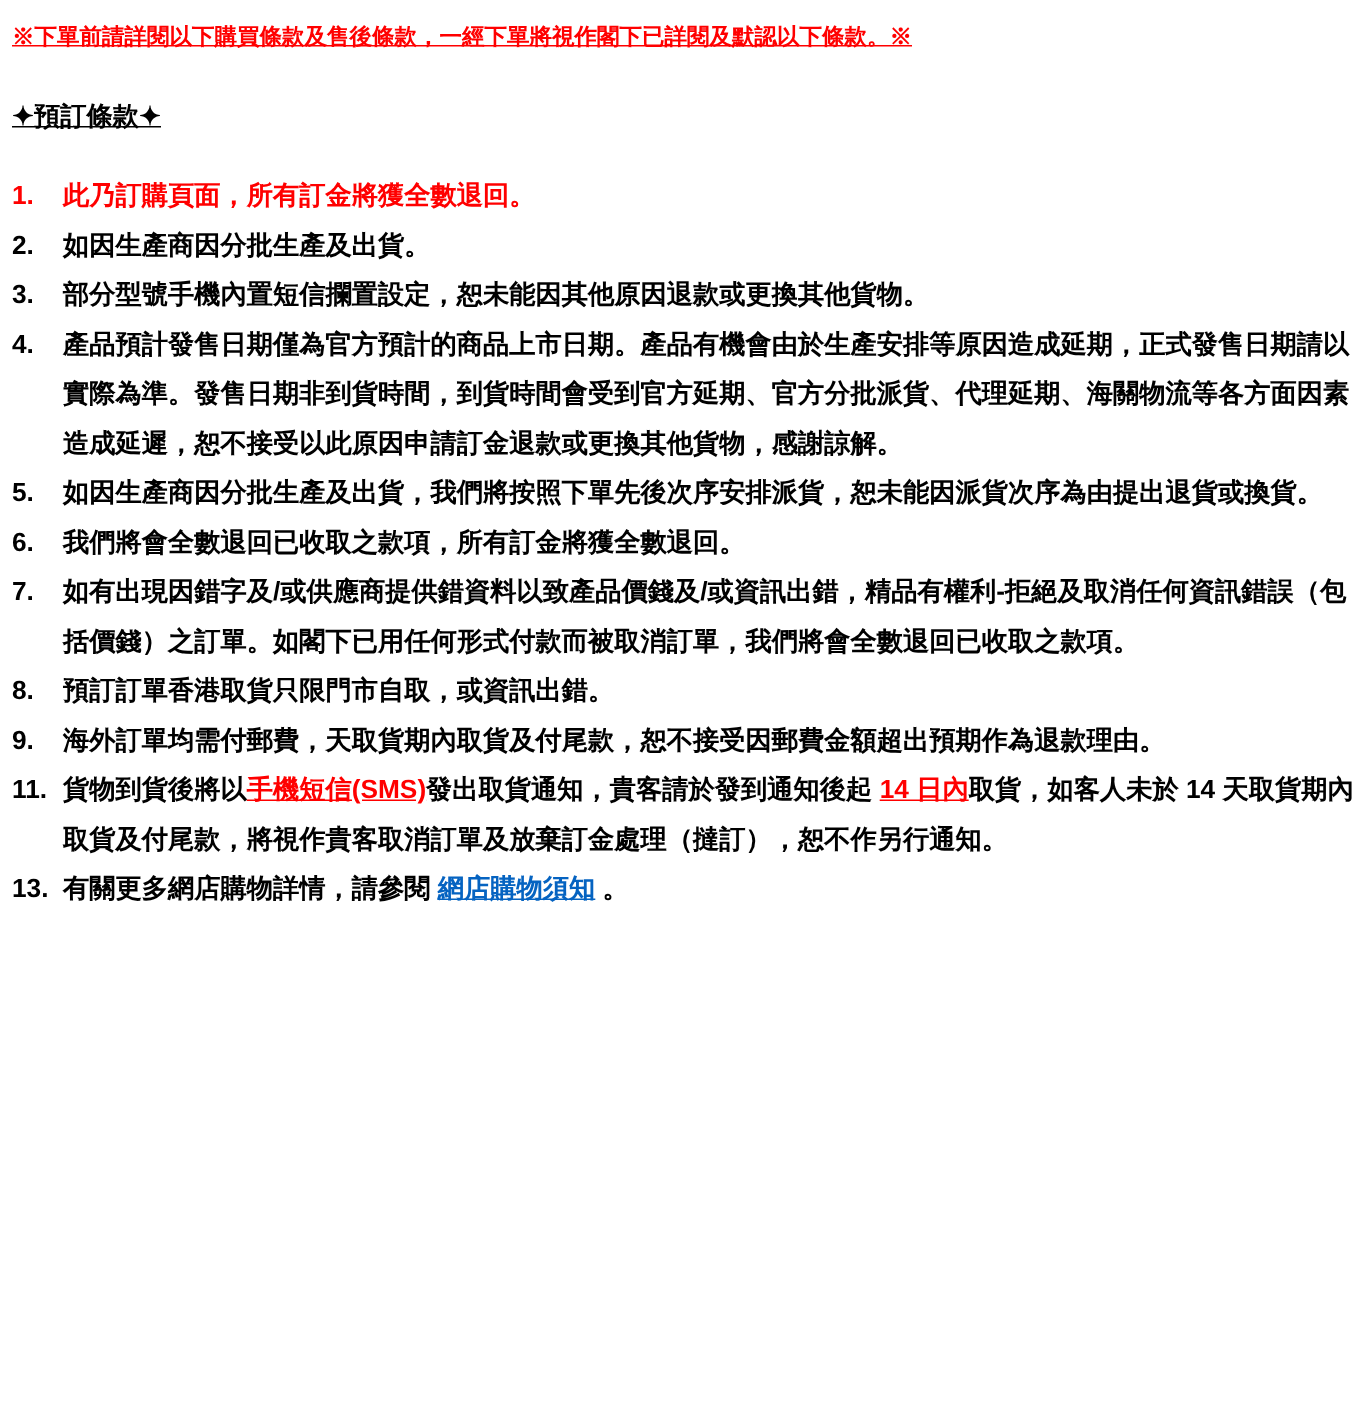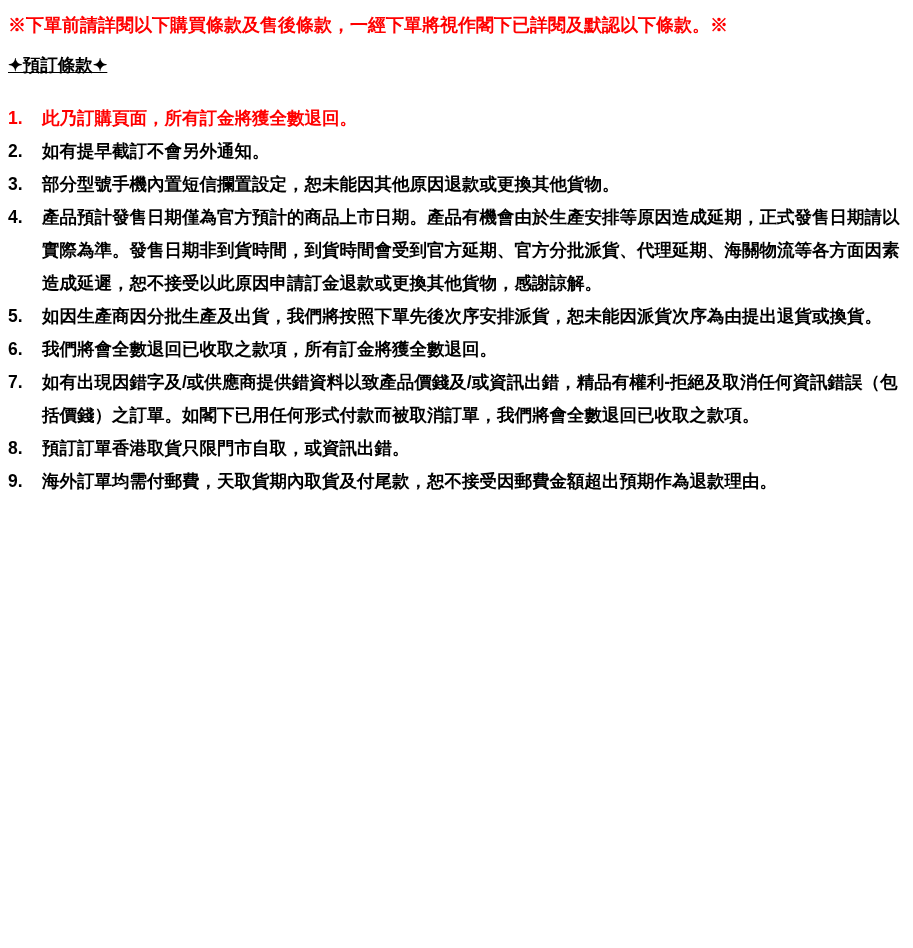--- a/index.html
+++ b/index.html
@@ -11,30 +11,31 @@
     width: 913px;
     min-height: 948px;
     font-family: "Liberation Sans", sans-serif;
     font-weight: bold;
     color: #000000;
     box-sizing: border-box;
     padding: 10px 10px 10px 8px;
   }
   .page-title {
     color: #ff0000;
-    font-size: 18px;
+    font-size: 15px;
     line-height: 26px;
+    text-decoration: underline;
     margin: 2px 0 0 0;
   }
   .section-header {
     color: #000000;
     font-size: 17.5px;
     line-height: 26px;
     text-decoration: underline;
-    margin-top: 14px;
+    margin-top: 26px;
   }
   .terms-list {
     margin-top: 24px;
   }
   .term-row {
     display: flex;
     align-items: flex-start;
     font-size: 17.5px;
     line-height: 33px;
   }
@@ -70,21 +71,21 @@
 
 <div class="section-header">✦預訂條款✦</div>
 
 <div class="terms-list">
     <div class="term-row red">
       <span class="term-num">1.</span>
       <span class="term-text"><span class="seg-normal">此乃訂購頁面，所有訂金將獲全數退回。</span></span>
     </div>
     <div class="term-row">
       <span class="term-num">2.</span>
-      <span class="term-text"><span class="seg-normal">如有提早截訂不會另外通知。</span></span>
+      <span class="term-text"><span class="seg-normal">如因生產商因分批生產及出貨。</span></span>
     </div>
     <div class="term-row">
       <span class="term-num">3.</span>
       <span class="term-text"><span class="seg-normal">部分型號手機內置短信攔置設定，恕未能因其他原因退款或更換其他貨物。</span></span>
     </div>
     <div class="term-row">
       <span class="term-num">4.</span>
       <span class="term-text"><span class="seg-normal">產品預計發售日期僅為官方預計的商品上市日期。產品有機會由於生產安排等原因造成延期，正式發售日期請以實際為準。發售日期非到貨時間，到貨時間會受到官方延期、官方分批派貨、代理延期、海關物流等各方面因素造成延遲，恕不接受以此原因申請訂金退款或更換其他貨物，感謝諒解。</span></span>
     </div>
     <div class="term-row">
@@ -100,13 +101,21 @@
       <span class="term-text"><span class="seg-normal">如有出現因錯字及/或供應商提供錯資料以致產品價錢及/或資訊出錯，精品有權利-拒絕及取消任何資訊錯誤（包括價錢）之訂單。如閣下已用任何形式付款而被取消訂單，我們將會全數退回已收取之款項。</span></span>
     </div>
     <div class="term-row">
       <span class="term-num">8.</span>
       <span class="term-text"><span class="seg-normal">預訂訂單香港取貨只限門市自取，或資訊出錯。</span></span>
     </div>
     <div class="term-row">
       <span class="term-num">9.</span>
       <span class="term-text"><span class="seg-normal">海外訂單均需付郵費，天取貨期內取貨及付尾款，恕不接受因郵費金額超出預期作為退款理由。</span></span>
     </div>
+    <div class="term-row">
+      <span class="term-num">11.</span>
+      <span class="term-text"><span class="seg-normal">貨物到貨後將以</span><span class="seg-red-underline">手機短信(SMS)</span><span class="seg-normal">發出取貨通知，貴客請於發到通知後起 </span><span class="seg-red-underline">14 日內</span><span class="seg-normal">取貨，如客人未於 14 天取貨期內取貨及付尾款，將視作貴客取消訂單及放棄訂金處理（撻訂），恕不作另行通知。</span></span>
+    </div>
+    <div class="term-row">
+      <span class="term-num">13.</span>
+      <span class="term-text"><span class="seg-normal">有關更多網店購物詳情，請參閱 </span><a class="seg-link" href="#">網店購物須知</a><span class="seg-normal"> 。</span></span>
+    </div>
   </div>
 
 </body></html>

